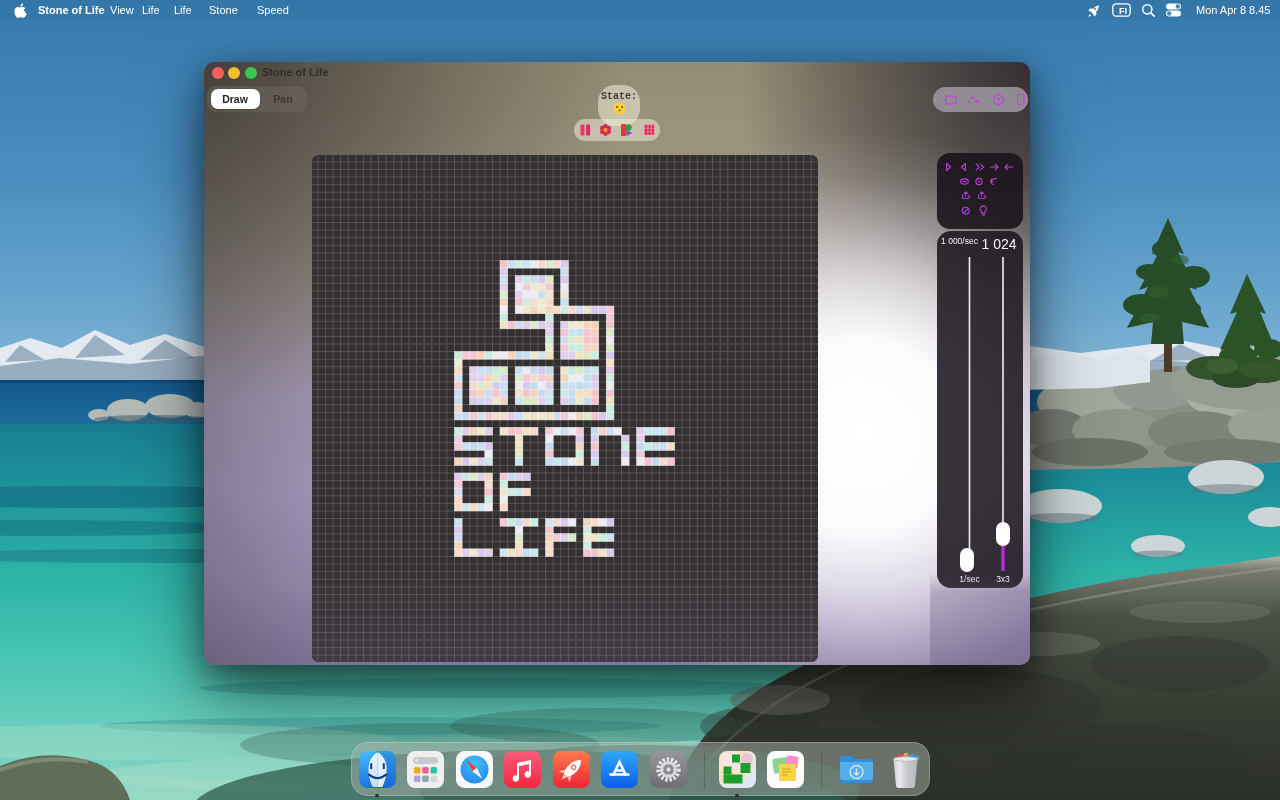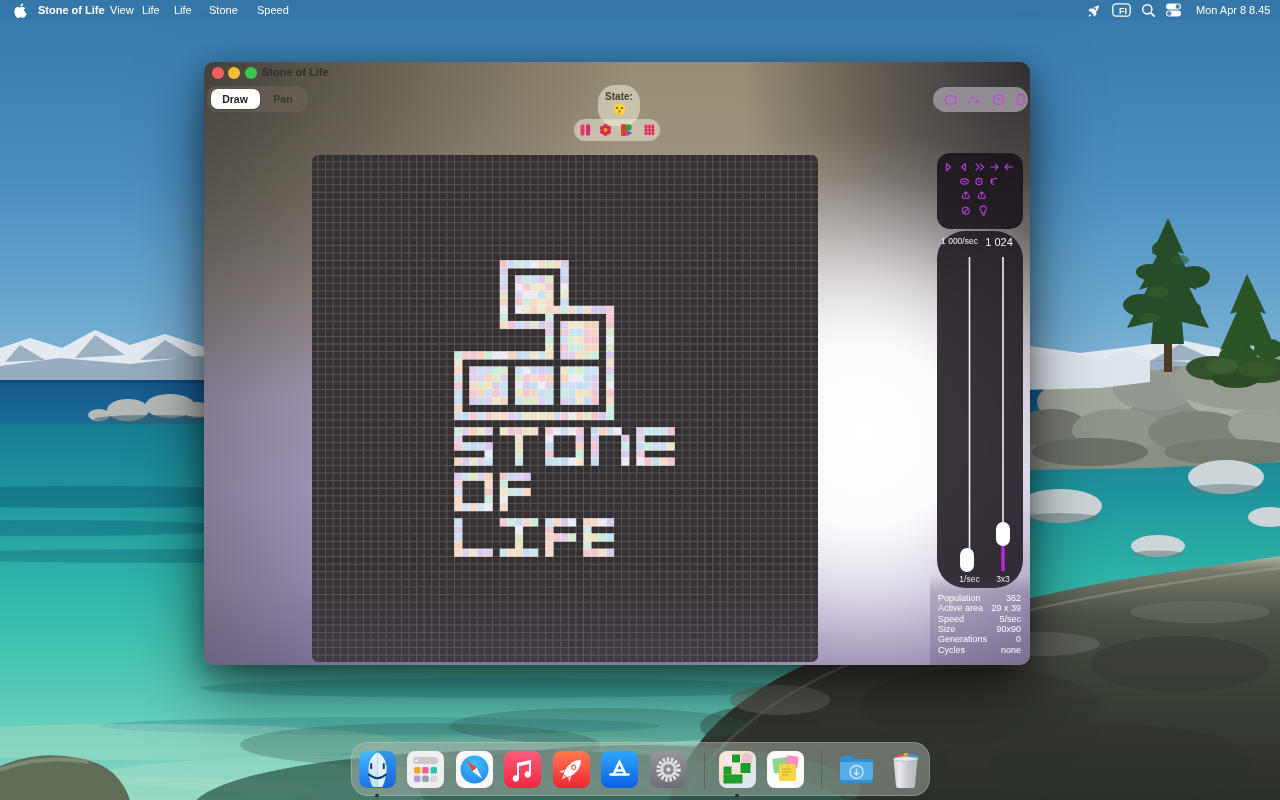--- a/index.html
+++ b/index.html
@@ -17,28 +17,28 @@
    linear-gradient(to bottom, #958d74 0px, #9d9580 120px, #a59c96 230px, #a89cb8 330px, #aa9ec4 430px, #9c91b6 520px, #84779f 603px);
   overflow:hidden; }
 .tl { position:absolute; top:5px; width:12px; height:12px; border-radius:50%; }
 #wtitle { position:absolute; left:58px; top:5px; font-size:11px; font-weight:bold; color:#302e29; }
 #seg { position:absolute; left:2.5px; top:24px; width:100px; height:26px; border-radius:9px;
   background:rgba(116,110,100,0.42); }
 #seg .on { position:absolute; left:4px; top:3px; width:49px; height:20px; border-radius:7px; background:#fff;
   box-shadow:0 1px 2px rgba(0,0,0,0.25); color:#222; font-size:10.5px; font-weight:bold; text-align:center; line-height:20px; }
 #seg .off { position:absolute; right:0px; top:3px; width:47px; height:20px; color:#3b382f; font-size:10.5px; font-weight:bold; text-align:center; line-height:20px; }
 #statebub { position:absolute; left:394px; top:23px; width:42px; height:41px; border-radius:17px;
-  background:rgba(242,237,217,0.55); text-align:center; }
+  background:rgba(242,237,217,0.55); text-align:center;font-family:Liberation Mono, monospace; }
 #statebub .t { font-size:10px; color:#403d35; margin-top:6px; font-weight:bold;}
 #btnpill { position:absolute; left:370px; top:57px; width:86px; height:22px; border-radius:11px;
   background:rgba(242,237,218,0.52); }
 #canvas { position:absolute; left:107.5px; top:93px; width:506px; height:507px; border-radius:7px; overflow:hidden; background:#353132; }
 #toolpill { position:absolute; left:729px; top:25px; width:95px; height:25px; border-radius:12.5px; background:rgba(152,146,155,0.92); }
 #iconpanel { position:absolute; left:733px; top:91px; width:86px; height:76px; border-radius:13px; background:rgba(24,19,26,0.88); }
-#sliderpanel { position:absolute; left:733px; top:169px; width:86px; height:357px; border-radius:28px; background:rgba(28,23,31,0.88); color:#f5f3f7; }
+#sliderpanel { position:absolute; left:733px; top:169px; width:86px; height:357px; border-radius:14px; background:rgba(28,23,31,0.88); color:#f5f3f7; }
 #stats { position:absolute; left:731px; top:531px; width:86px; height:64px; font-size:9px; color:#fdfdff; }
 #stats div { position:absolute; }
 #dock { position:absolute; left:351px; top:742px; width:579px; height:54px; border-radius:17px;
   background:rgba(174,179,171,0.48); border:1px solid rgba(255,255,255,0.22); }
 .dicon { position:absolute; top:8px; width:37px; height:37px; }
 .ddot { position:absolute; top:50.5px; width:3.5px; height:3.5px; border-radius:50%; background:rgba(30,30,30,0.85); }
 .dsep { position:absolute; top:8px; width:1px; height:38px; background:rgba(60,60,60,0.35); }
 </style></head><body>
 <svg id="desk" width="1280" height="800" viewBox="0 0 1280 800">
 <defs>
@@ -675,46 +675,32 @@
    <path d="M59.5 25.6 Q55.5 25.2 54.3 28 Q53.5 30.8 56.3 31.7 M54.7 25.9 L53.6 28.3 L56.3 29"></path>
    <path d="M28.8 39.2 L28.8 43 M27.2 40.5 L28.8 38.9 L30.4 40.5 M25.6 41.8 L25.6 45.2 L32 45.2 L32 41.8"></path>
    <path d="M44.8 39.2 L44.8 43 M43.2 40.5 L44.8 38.9 L46.4 40.5 M41.6 41.8 L41.6 45.2 L48 45.2 L48 41.8"></path>
    <circle cx="28.8" cy="57.7" r="3.4"></circle>
         <path d="M26.4 60.1 L31.2 55.3"></path>
    <path d="M44.6 58.6 a3.1 3.1 0 1 1 3.3 0 l-0.25 1.8 h-2.8 Z M45.6 62.3 h2"></path>
   </svg>
  </div>
  <div id="sliderpanel">
    <div style="position:absolute;left:1px;top:4.5px;width:43px;text-align:center;font-size:8.5px">1 000/sec</div>
-   <div style="position:absolute;left:44px;top:4.5px;width:36px;text-align:center;font-size:11px">1 024</div>
+   <div style="position:absolute;left:44px;top:4.5px;width:36px;text-align:center;font-size:14px">1 024</div>
    <svg width="86" height="357" viewBox="0 0 86 357" style="position:absolute;left:0;top:0">
      <line x1="32.5" y1="26" x2="32.5" y2="339" stroke="#f2f0f4" stroke-width="1.6"></line>
      <line x1="66" y1="26" x2="66" y2="310" stroke="#f2f0f4" stroke-width="1.6"></line>
      <rect x="64.3" y="310" width="3.4" height="30" fill="#bb29dd"></rect>
      <rect x="23" y="317" width="14" height="24" rx="7" fill="#fff"></rect>
      <rect x="59" y="291" width="14" height="24" rx="7" fill="#fff"></rect>
    </svg>
    <div style="position:absolute;left:11px;top:343px;width:43px;text-align:center;font-size:8.5px">1/sec</div>
    <div style="position:absolute;left:48px;top:343px;width:36px;text-align:center;font-size:8.5px">3x3</div>
  </div>
  <div style="position:absolute;left:726px;top:512px;width:100px;height:91px;background:linear-gradient(to bottom, rgba(84,72,106,0) 0px, rgba(84,72,106,0.26) 18px, rgba(84,72,106,0.28) 100%)"></div>
- <div id="stats">
-  <div style="left:3px;top:0px">Population</div>
-      <div style="right:0px;top:0px">362</div>
-  <div style="left:3px;top:10.3px">Active area</div>
-      <div style="right:0px;top:10.3px">29 x 39</div>
-  <div style="left:3px;top:20.6px">Speed</div>
-      <div style="right:0px;top:20.6px">5/sec</div>
-  <div style="left:3px;top:30.9px">Size</div>
-      <div style="right:0px;top:30.9px">90x90</div>
-  <div style="left:3px;top:41.2px">Generations</div>
-      <div style="right:0px;top:41.2px">0</div>
-  <div style="left:3px;top:51.5px">Cycles</div>
-      <div style="right:0px;top:51.5px">none</div>
- </div>
 </div>
 <div id="dock">
  <svg class="dicon" style="left:6.5px" viewBox="0 0 37 37">
       <defs>
         <linearGradient id="fg" x1="0" y1="0" x2="0" y2="1">
           <stop offset="0" stop-color="#44bdfa"></stop>
           <stop offset="1" stop-color="#1c71e8"></stop>
         </linearGradient>
         <linearGradient id="fg2" x1="0" y1="0" x2="0" y2="1">
           <stop offset="0" stop-color="#e8f4fd"></stop>

